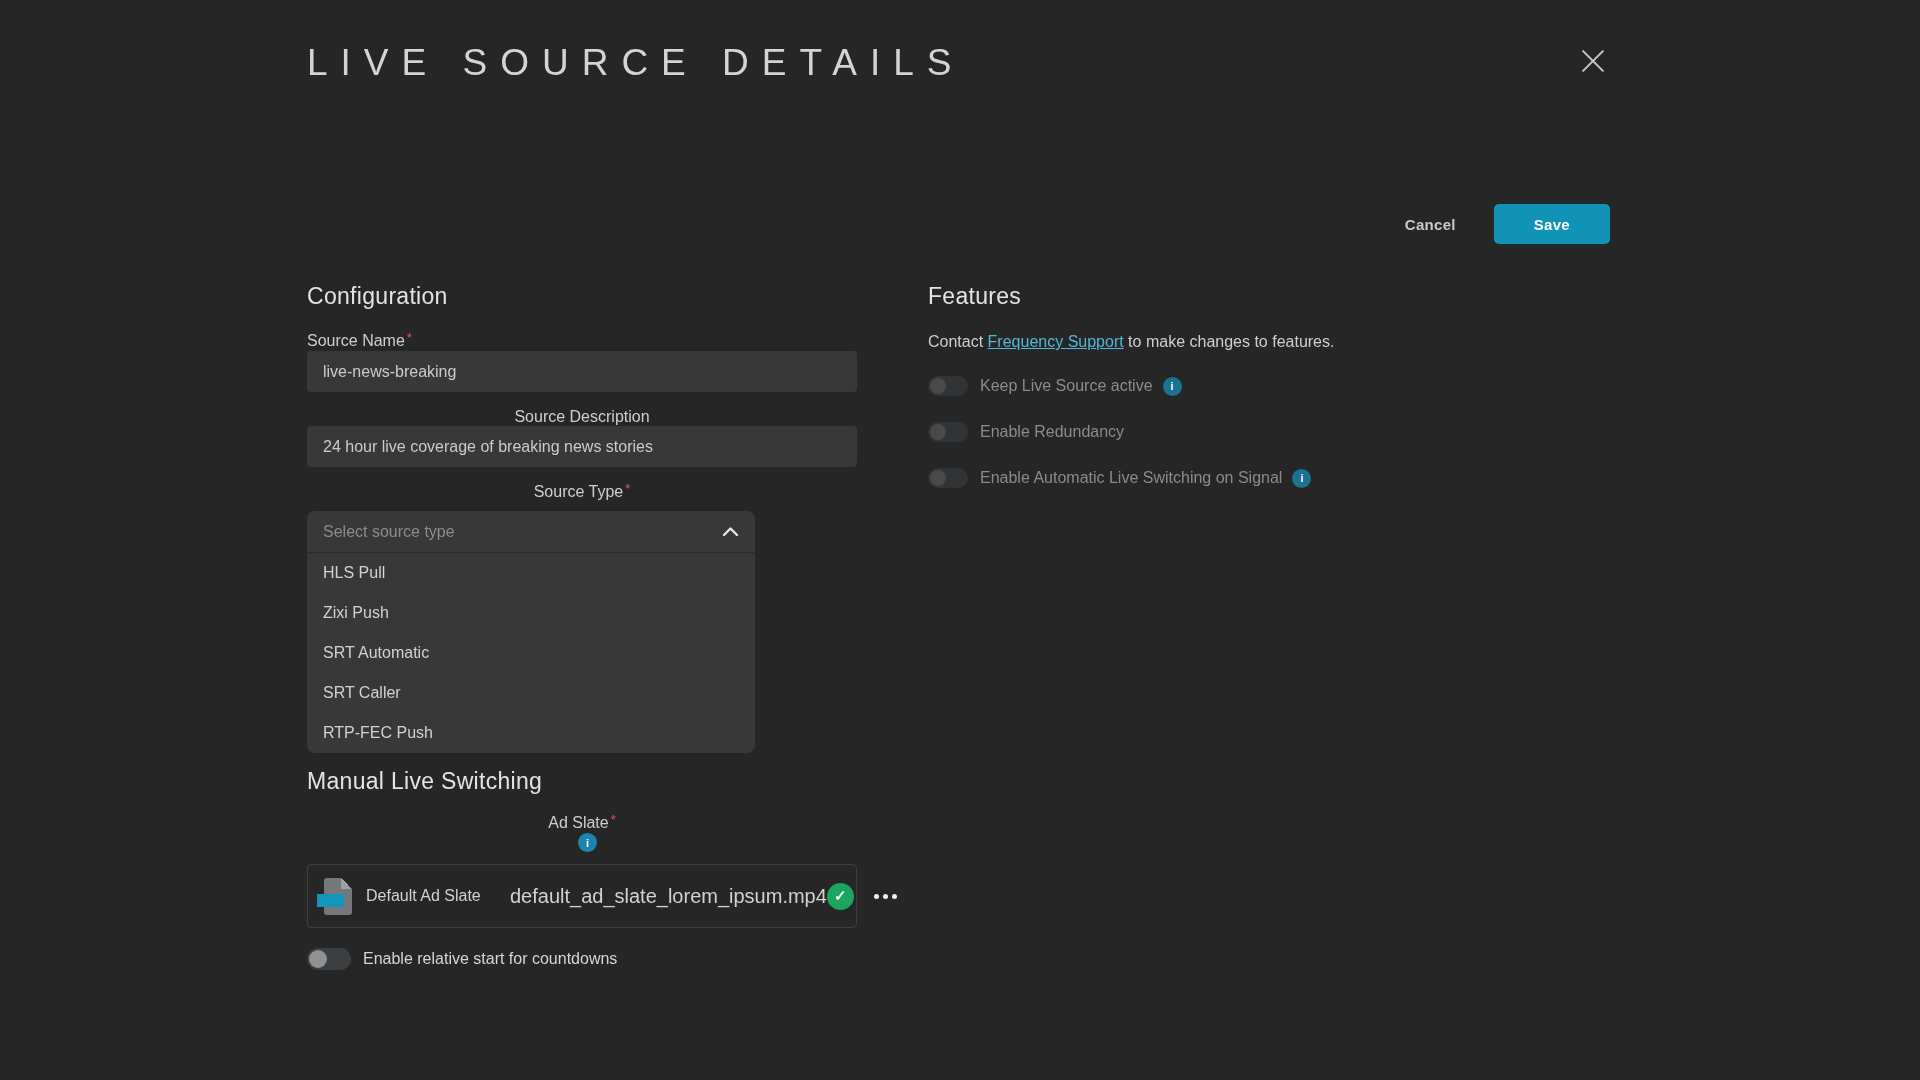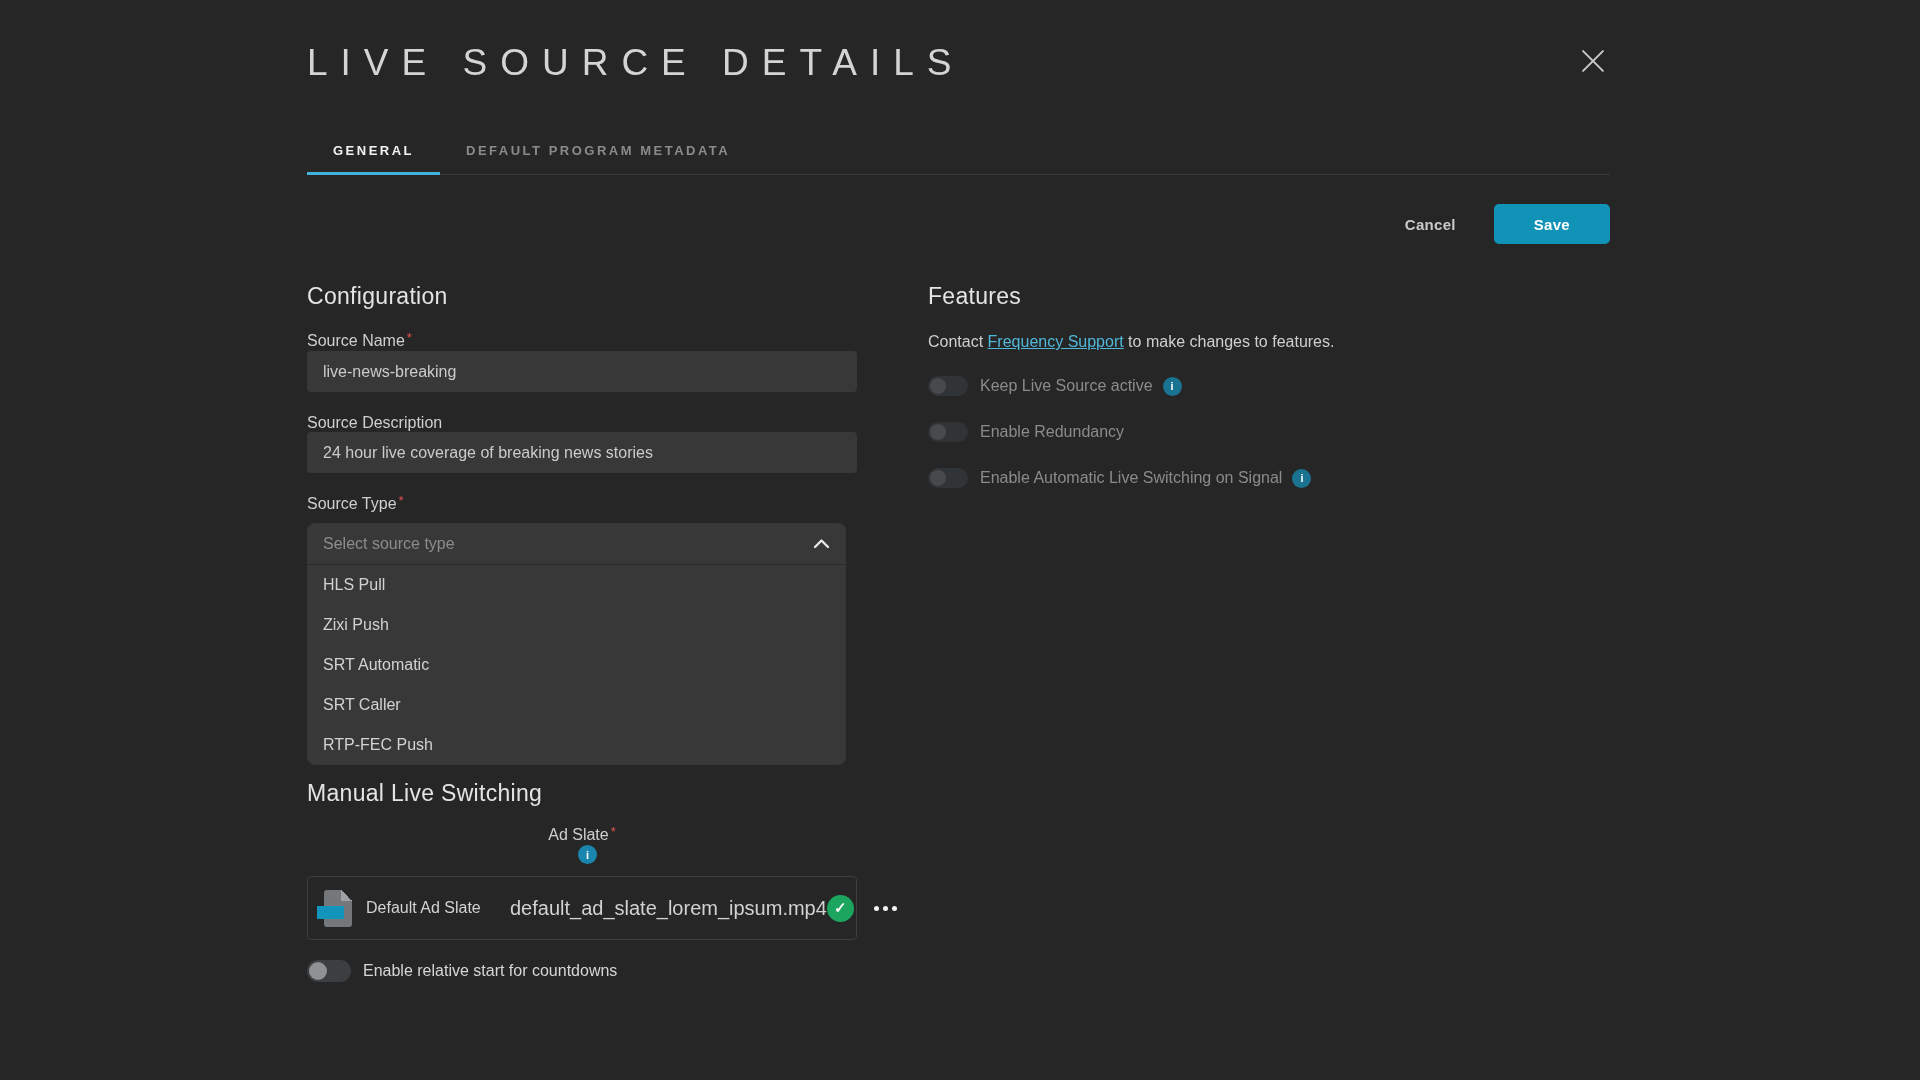--- a/index.html
+++ b/index.html
@@ -36,24 +36,24 @@
 
   
   .field-label { font-size:16px; color:#cfcfcf; line-height:19px; }
   .req { color:#e5534f; font-size:13px; position:relative; top:-4px; margin-left:2px; }
   .text-input {
     display:block; width:550px; height:41px; 
     background:#383838; border:none; border-radius:4px;
     color:#cbcbcb; font-size:16px; padding:0 16px; font-family:inherit; outline:none;
   }
   .mt-conf { margin-top:21px; }
-  .mt-field { margin-top:21px; }
-
-  
-  .select-panel { margin-top:9px; width:539px; background:#383838; border-radius:8px; overflow:hidden; }
+  .mt-field { margin-top:15px;text-align:center; }
+
+  
+  .select-panel { margin-top:9px; width:448px; background:#383838; border-radius:8px; overflow:hidden; }
   .select-header { height:42px; display:flex; align-items:center; justify-content:space-between; padding:0 16px; border-bottom:1px solid rgba(0,0,0,0.22); cursor:pointer; }
   .select-placeholder { font-size:16px; color:#8c8c8c; }
   .select-option { height:40px; line-height:40px; padding:0 16px; font-size:16px; color:#d2d2d2; cursor:pointer; }
 
   
   .mls-heading { margin-top:15px; }
   .adslate-label-row { margin-top:18px; display:flex; align-items:center;flex-direction:column; }
   .info-icon {
     width:19px; height:19px; border-radius:50%; background:#1b86ad; color:#ffffff;
     font-size:11px; font-weight:bold; display:inline-flex; align-items:center; justify-content:center;
@@ -100,28 +100,20 @@
 <body>
 
 <div class="page">
 
   <div class="modal-title">LIVE SOURCE DETAILS</div>
   <div class="close-btn">
     <div class="bar b1"></div>
     <div class="bar b2"></div>
   </div>
 
-  <div class="tabs-wrap">
-    <div class="tab active">
-      <span>GENERAL</span>
-    </div>
-    <div class="tab">
-      <span>DEFAULT PROGRAM METADATA</span>
-    </div>
-  </div>
 
   <div class="actions">
     <button class="cancel-btn">Cancel</button>
     <button class="save-btn">Save</button>
   </div>
 
   <div class="col-left">
     <h2 class="section-heading">Configuration</h2>
 
     <div class="field-label mt-conf">

